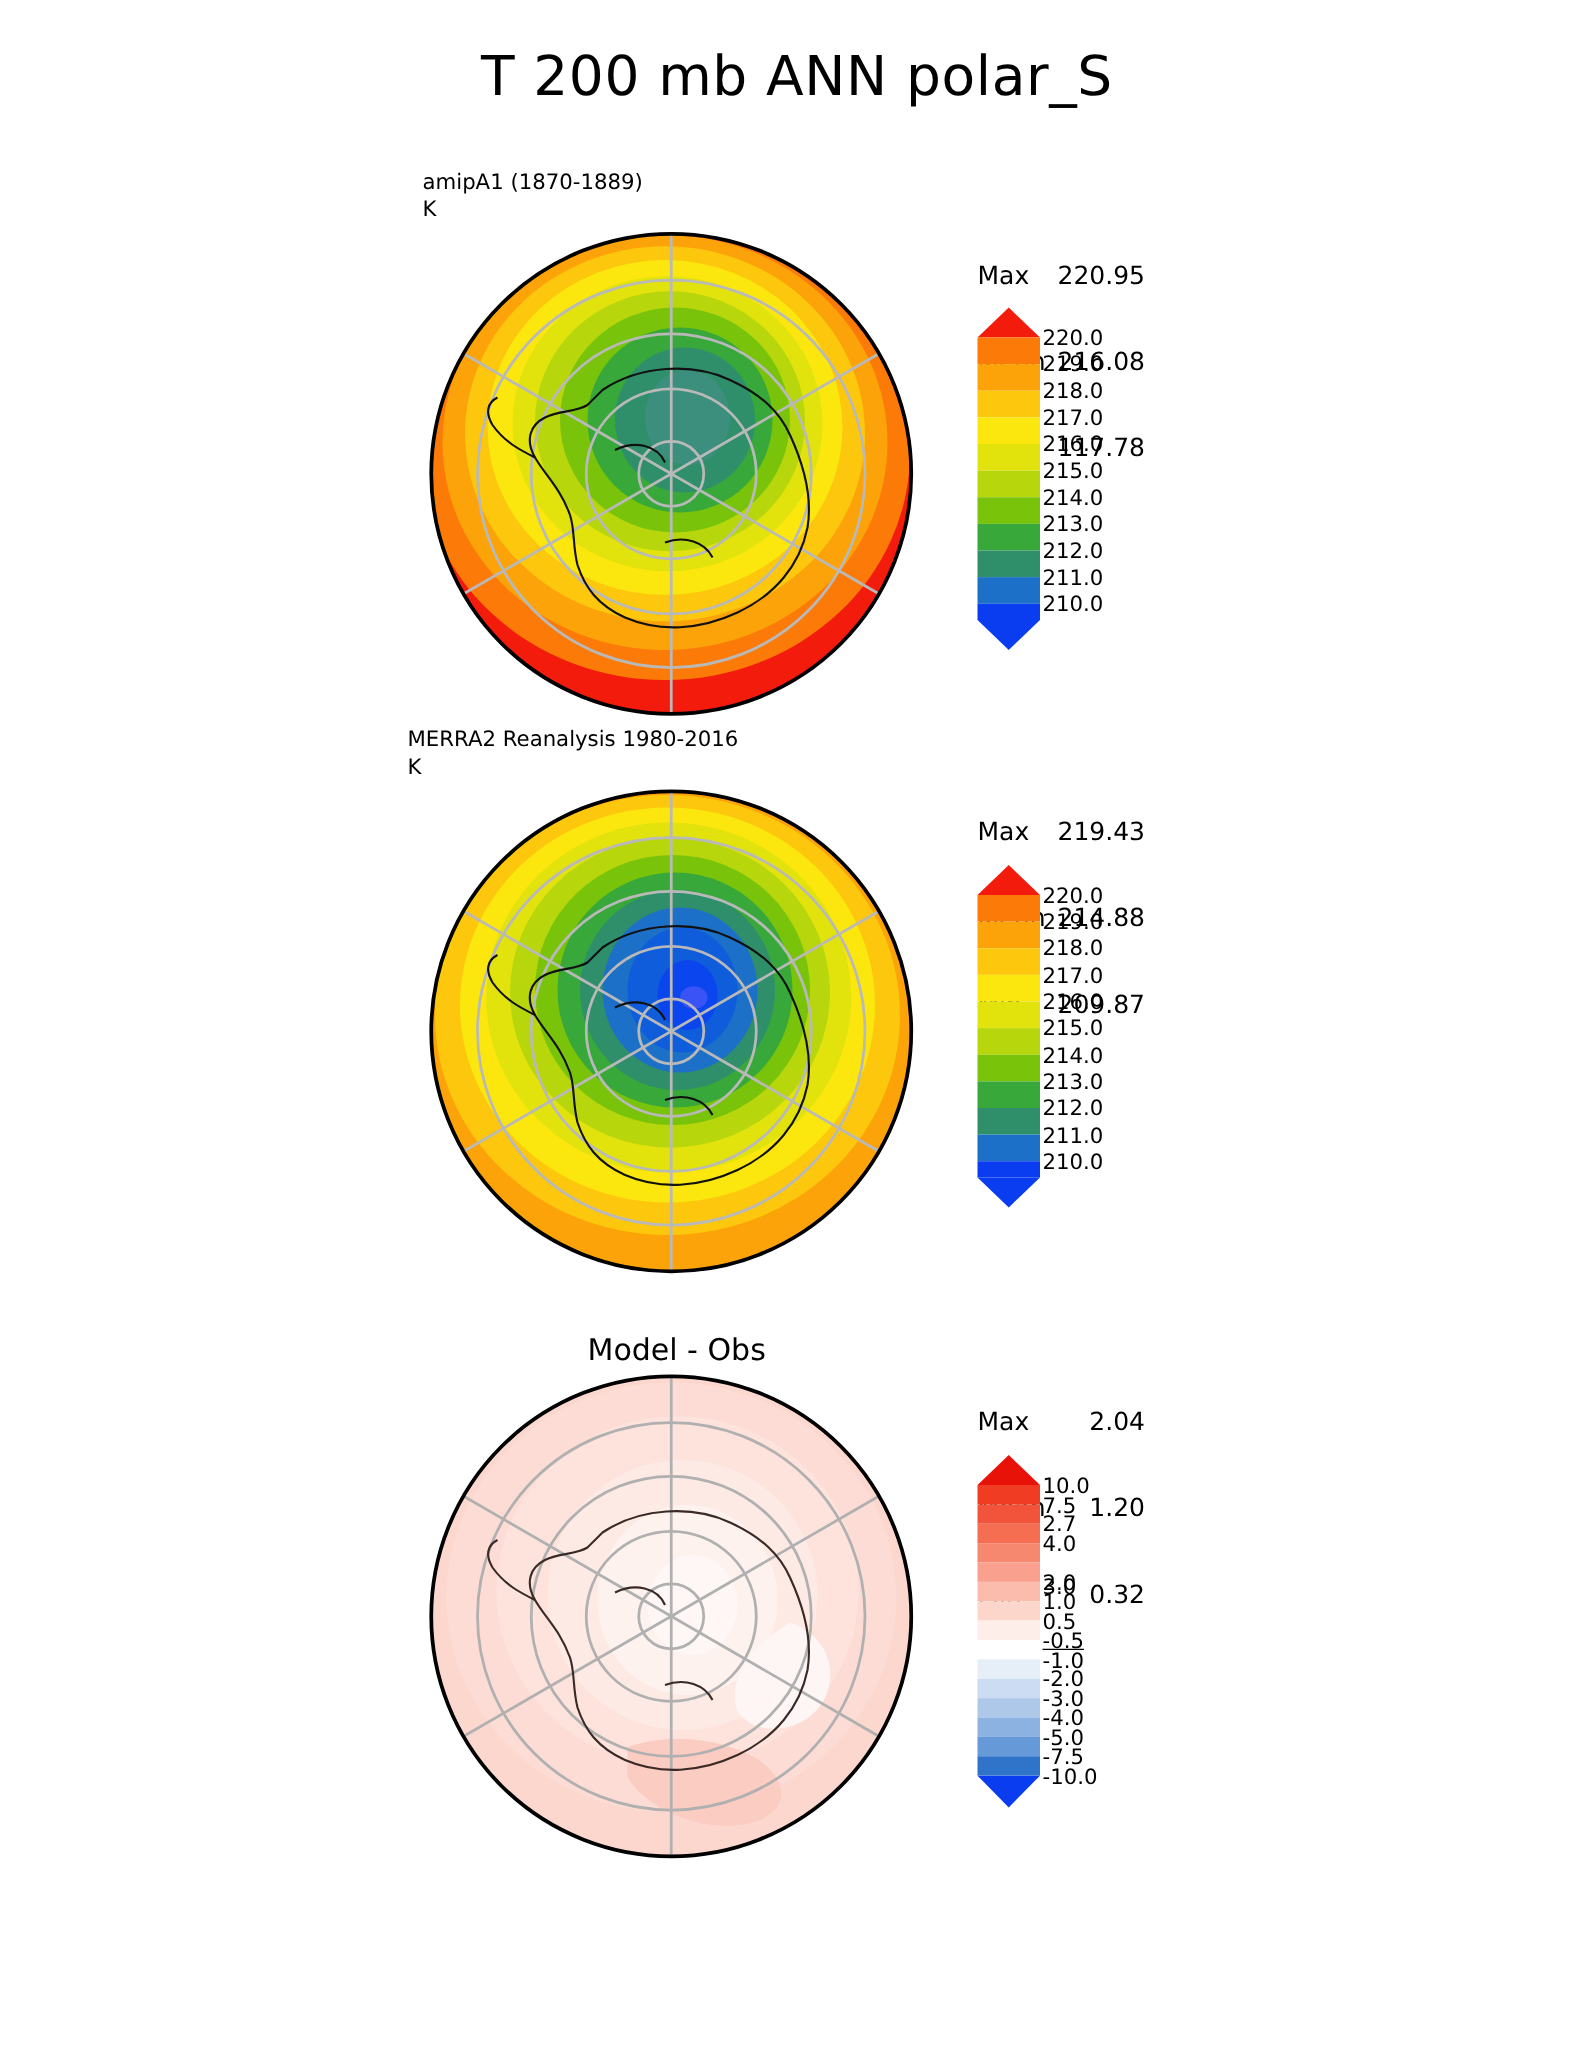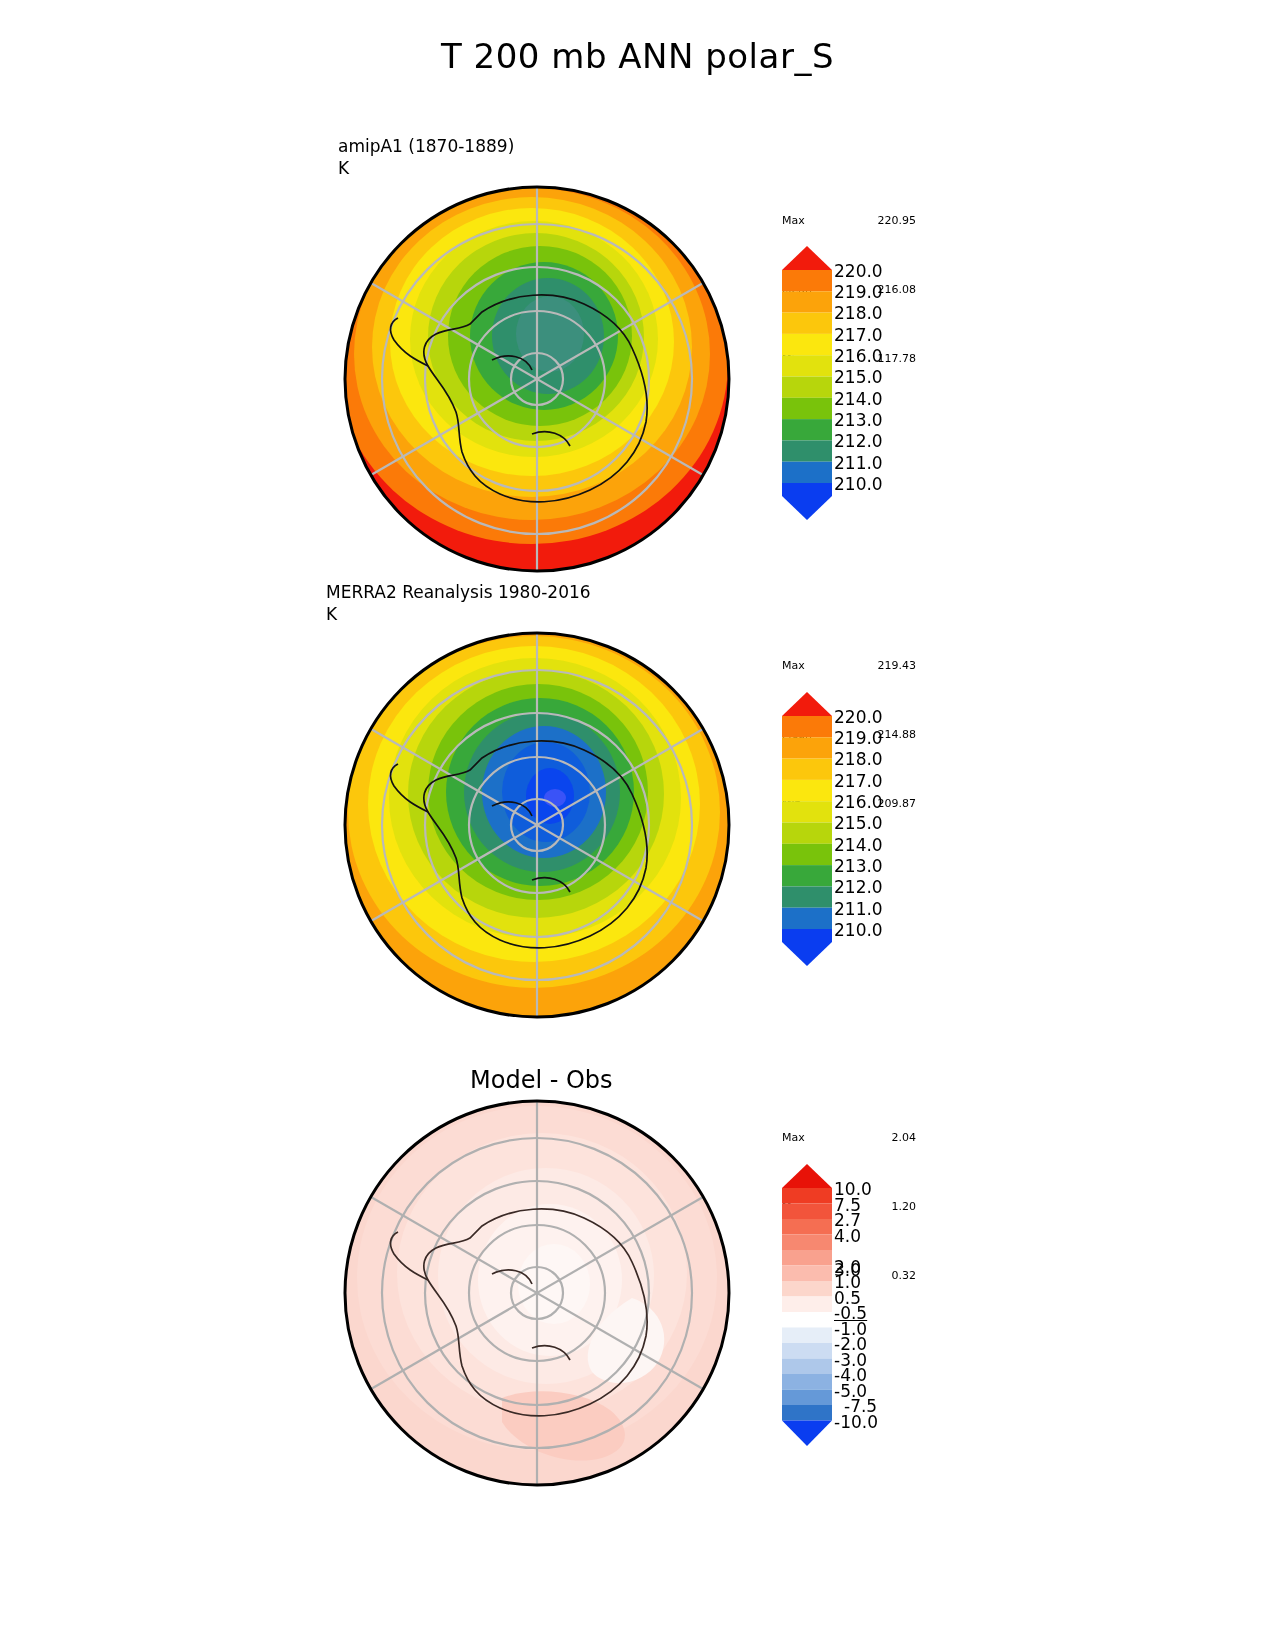--- a/index.html
+++ b/index.html
@@ -14,42 +14,42 @@
     font-family: "DejaVu Sans", sans-serif;
     color: #000000;
     overflow: hidden;
   }
   .page-title {
     position: absolute;
     top: 36px;
     left: 0;
     width: 1275px;
     text-align: center;
-    font-size: 34px;
+    font-size: 44px;
     letter-spacing: 0.5px;
   }
 
   
   .panel {
     position: absolute;
     left: 0;
     width: 1275px;
   }
   .panel-title {
     position: absolute;
     font-size: 17px;
     white-space: nowrap;
   }
   .panel-units {
     position: absolute;
     font-size: 17px;
   }
   .stats {
     position: absolute;
-    font-size: 11px;
+    font-size: 20px;
     line-height: 23px;
     white-space: pre;
   }
   .stats .row {
     display: block;
   }
   .stats .lbl {
     display: inline-block;
     width: 62px;
   }
@@ -349,18 +349,18 @@
       <span style="top:79px;margin-top:19px;">3.0</span>
       <span style="top:95px;">2.0</span>
       <span style="top:110px;">1.0</span>
       <span style="top:126px;">0.5</span>
       <span style="top:141px;text-decoration:underline;">-0.5</span>
       <span style="top:157px;">-1.0</span>
       <span style="top:172px;">-2.0</span>
       <span style="top:188px;">-3.0</span>
       <span style="top:203px;">-4.0</span>
       <span style="top:219px;">-5.0</span>
-      <span style="top:234px;margin-left:10px;">-7.5</span>
+      <span style="top:234px;">-7.5</span>
       <span style="top:250px;">-10.0</span>
     </div>
   </div>
 
 </div>
 
 </body></html>

